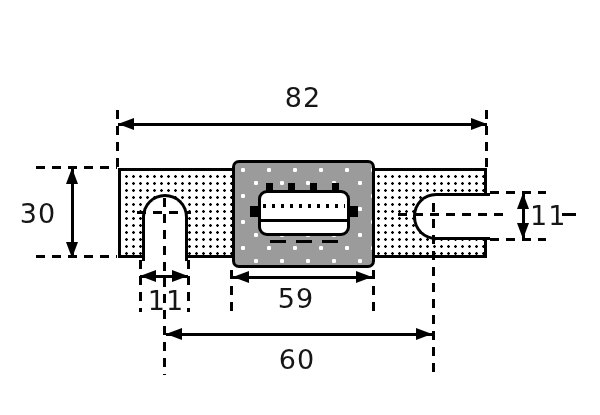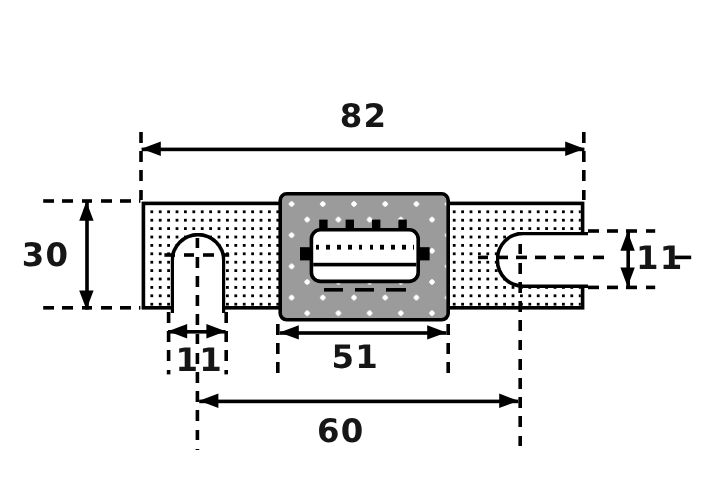--- a/index.html
+++ b/index.html
@@ -61,21 +61,21 @@
   .line-v{width:3px;background:var(--line,#000);}
   .dash-v{width:3px;background:repeating-linear-gradient(180deg,var(--line,#000) 0 9px,transparent 9px 16px);}
   .dash-h{height:3px;background:repeating-linear-gradient(90deg,var(--line,#000) 0 9px,transparent 9px 16px);}
   .arr{width:0;height:0;}
   .arr-l{border-top:6px solid transparent;border-bottom:6px solid transparent;border-right:16px solid var(--line,#000);}
   .arr-r{border-top:6px solid transparent;border-bottom:6px solid transparent;border-left:16px solid var(--line,#000);}
   .arr-u{border-left:6px solid transparent;border-right:6px solid transparent;border-bottom:16px solid var(--line,#000);}
   .arr-d{border-left:6px solid transparent;border-right:6px solid transparent;border-top:16px solid var(--line,#000);}
 
   .dim-label{
-    z-index:11;font-size:27px;font-weight:bold;letter-spacing:1px;
+    z-index:11;font-size:27px;font-weight:normal;letter-spacing:1px;
     color:#161616;text-align:center;line-height:1;
   }
 </style>
 </head>
 <body>
 
 <div class="canvas">
 
   <div class="abs strip"></div>
   <div class="abs slot-left"></div>
@@ -117,26 +117,26 @@
   <div class="abs dim line-h" style="left:140px;top:275px;width:48px"></div>
   <div class="abs dim arr arr-l" style="left:140px;top:270px"></div>
   <div class="abs dim arr arr-r" style="left:172px;top:270px"></div>
   <div class="abs dim-label" style="left:144px;top:287px;width:44px">11</div>
 
   <div class="abs dim dash-v" style="left:230px;top:270px;height:45px"></div>
   <div class="abs dim dash-v" style="left:372px;top:270px;height:45px"></div>
   <div class="abs dim line-h" style="left:233px;top:276px;width:139px"></div>
   <div class="abs dim arr arr-l" style="left:233px;top:271px"></div>
   <div class="abs dim arr arr-r" style="left:356px;top:271px"></div>
-  <div class="abs dim-label" style="left:274px;top:285px;width:44px">51</div>
+  <div class="abs dim-label" style="left:274px;top:285px;width:44px">59</div>
 
   <div class="abs dim line-h" style="left:166px;top:333px;width:266px"></div>
   <div class="abs dim arr arr-l" style="left:166px;top:328px"></div>
   <div class="abs dim arr arr-r" style="left:416px;top:328px"></div>
-  <div class="abs dim-label" style="left:262px;top:346px;width:44px">60</div>
+  <div class="abs dim-label" style="left:275px;top:346px;width:44px">60</div>
 
   <div class="abs dim dash-h" style="left:490px;top:191px;width:56px"></div>
   <div class="abs dim dash-h" style="left:490px;top:238px;width:56px"></div>
   <div class="abs dim line-v" style="left:522px;top:193px;height:46px"></div>
   <div class="abs dim arr arr-u" style="left:517px;top:193px"></div>
   <div class="abs dim arr arr-d" style="left:517px;top:223px"></div>
   <div class="abs dim-label" style="left:530px;top:202px;width:36px">11</div>
 
 </div>
 

